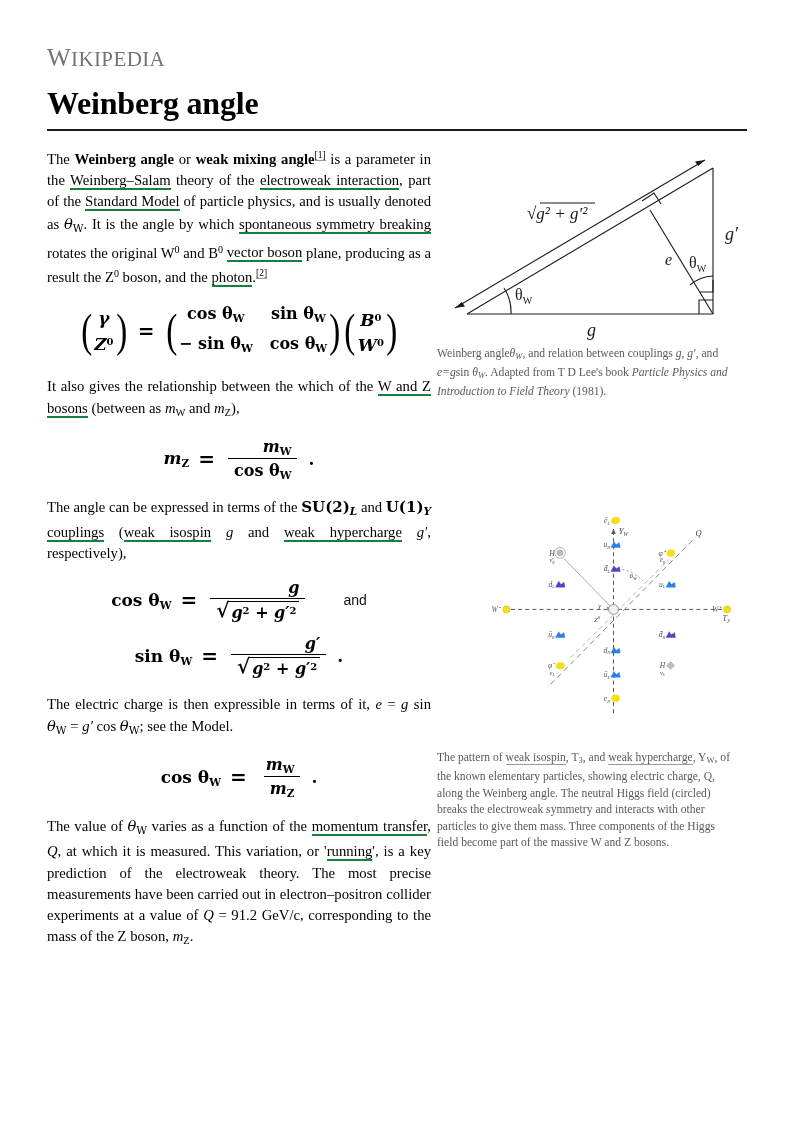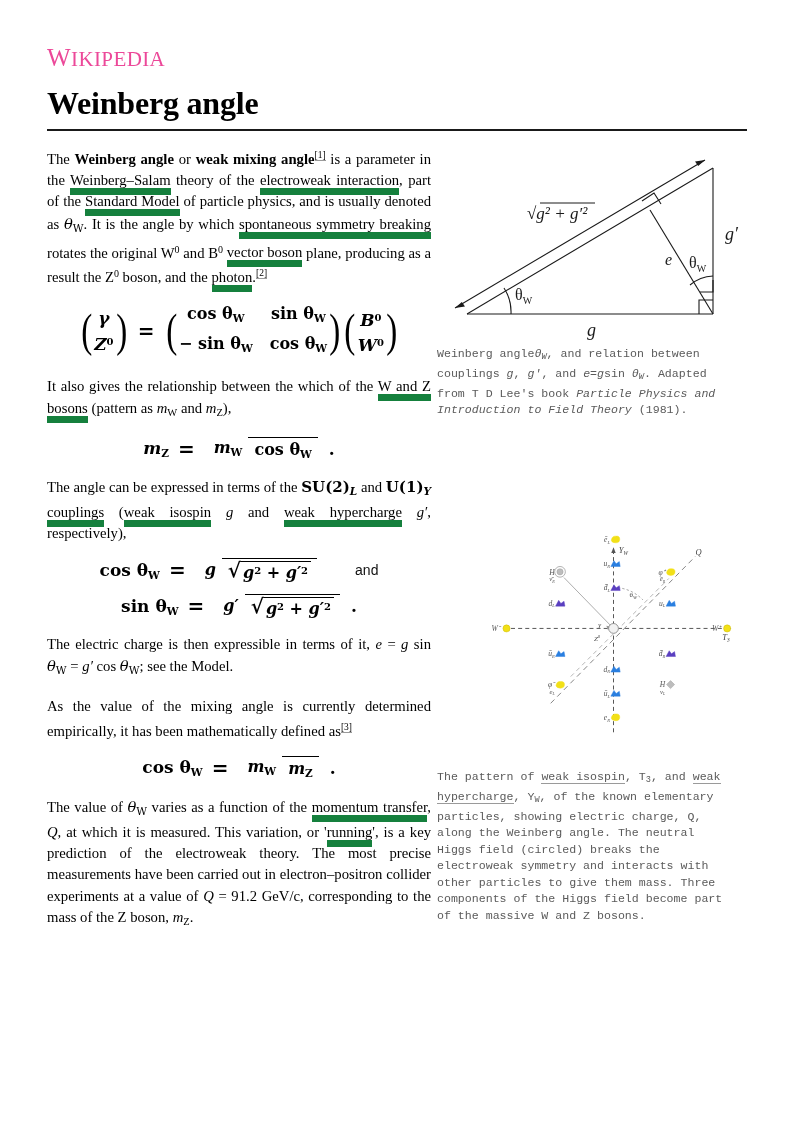--- a/index.html
+++ b/index.html
@@ -8,21 +8,21 @@
     font-family:"Liberation Serif", serif;
     color:#000;
     position:relative;overflow:hidden;
   }
   .page{position:absolute;left:0;top:0;width:793px;height:1122px;}
 
   
   .wm-logo{
     position:absolute;left:47px;top:44px;
     font-family:"Liberation Serif", serif;
-    font-size:21px;letter-spacing:.4px;color:#ec4899;
+    font-size:21px;letter-spacing:.4px;color:#737373;
     font-variant:small-caps;
   }
   .wm-logo .big{font-size:25px;}
   .page-title{
     position:absolute;left:47px;top:85px;
     font-family:"Liberation Serif", serif;
     font-weight:bold;font-size:32px;letter-spacing:-.2px;
   }
   .title-rule{
     position:absolute;left:47px;top:129px;width:700px;height:0;
@@ -38,21 +38,21 @@
   }
 
   p.body{
     margin:0 0 14px 0;
     font-family:"Liberation Serif", serif;
     font-size:14.7px;line-height:21.2px;
     text-align:justify;
     color:#000;
   }
   .lnk{
-    border-bottom:7px solid #15803d;
+    border-bottom:2px solid #15803d;
   }
   b.bd{font-weight:bold;}
   sup.ref{font-size:9.5px;vertical-align:super;}
   sup.ref .lnk{border-bottom:1px solid #9a9a9a;}
 
   
   .m{font-family:"Liberation Serif", serif;font-style:italic;}
   .msub{font-size:10.5px;vertical-align:-0.28em;font-style:normal;}
   .msup{font-size:10px;vertical-align:0.45em;font-style:normal;}
   .theta{font-family:"DejaVu Serif",serif;font-style:italic;}
@@ -71,37 +71,37 @@
     font-family:"Liberation Serif",serif;
     display:inline-block;transform:scaleX(.72);
   }
   .colvec{display:inline-flex;flex-direction:column;align-items:center;
           font-size:17px;line-height:23px;font-style:italic;}
   .mat{display:inline-grid;grid-template-columns:auto auto;
        column-gap:17px;row-gap:2px;font-size:16px;line-height:23px;}
   .mat span{white-space:nowrap;text-align:center;}
   .eqsign{font-size:20px;margin:0 9px;}
 
-  .frac{display:inline-flex;flex-direction:row;align-items:center;
+  .frac{display:inline-flex;flex-direction:column;align-items:flex-end;
         vertical-align:middle;margin:0 4px;}
   .frac .num{padding:0 6px 1px 6px;font-size:16px;}
   .frac .den{padding:2px 6px 0 6px;font-size:16px;border-top:1.6px solid #000;}
   .eqline{display:flex;align-items:center;justify-content:center;font-size:17px;}
   .sansand{font-family:"Liberation Sans",sans-serif;font-weight:normal;
            font-size:14px;margin-left:34px;color:#111;}
   .dot{margin-left:7px;font-size:17px;}
 
   .rad{display:inline-flex;align-items:stretch;}
   .rad .sign{font-size:20px;line-height:18px;}
   .rad .inner{border-top:1.5px solid #000;padding:1px 3px 0 2px;font-size:16px;}
 
   
   .fig{margin:0 0 6px 0;}
   .cap{
-    font-family:Liberation Mono, monospace;
+    font-family:Liberation Serif, serif;
     font-size:11.6px;line-height:16.5px;color:#5a5a5a;
     margin:4px 16px 26px 0;
   }
   .cap .lnk{border-bottom:1px solid #9a9a9a;}
   .cap .it{font-style:italic;}
   .cap .sb{font-size:8.6px;vertical-align:-.28em;}
 
   svg{display:block;}
   text{font-family:"Liberation Serif",serif;}
 </style>
@@ -139,21 +139,21 @@
         <span class="paren">)</span>
         <span class="paren">(</span>
         <span class="colvec">
           <span><span>B</span><span class="msup">0</span></span>
           <span><span>W</span><span class="msup">0</span></span>
         </span>
         <span class="paren">)</span>
       </div>
     </div>
 
-    <p class="body"><span>It also gives the relationship between the which of the </span><span class="lnk">W and Z bosons</span><span> (pattern as </span><span class="m"><span>m</span><span class="msub">W</span></span><span> and </span><span class="m"><span>m</span><span class="msub">Z</span></span><span>),</span></p>
+    <p class="body"><span>It also gives the relationship between the which of the </span><span class="lnk">W and Z bosons</span><span> (between as </span><span class="m"><span>m</span><span class="msub">W</span></span><span> and </span><span class="m"><span>m</span><span class="msub">Z</span></span><span>),</span></p>
 
     <div class="eq">
       <div class="eqline">
         <span><span style="font-style:italic">m</span><span class="msub">Z</span></span>
         <span class="eqsign">=</span>
         <span class="frac">
           <span class="num"><span style="font-style:italic">m</span><span class="msub">W</span></span>
           <span class="den"><span>cos θ</span><span class="msub">W</span></span>
         </span>
         <span class="dot">.</span>
@@ -191,21 +191,20 @@
                 <span class="inner"><span style="font-style:italic">g</span><span class="msup">2</span> <span>+</span> <span style="font-style:italic">g′</span><span class="msup">2</span></span>
               </span>
           </span>
         </span>
         <span class="dot">.</span>
       </div>
     </div>
 
     <p class="body"><span>The electric charge is then expressible in terms of it, </span><span class="m">e</span><span> = </span><span class="m">g</span><span> sin </span><span class="theta"><span>θ</span><span class="msub">W</span></span><span> = </span><span class="m">g′</span><span> cos </span><span class="theta"><span>θ</span><span class="msub">W</span></span><span>; see the Model.</span></p>
 
-    <p class="body"><span>As the value of the mixing angle is currently determined empirically, it has been mathematically defined as</span><sup class="ref"><span class="lnk">[3]</span></sup></p>
 
     <div class="eq">
       <div class="eqline">
         <span><span>cos θ</span><span class="msub">W</span></span>
         <span class="eqsign">=</span>
         <span class="frac">
           <span class="num"><span style="font-style:italic">m</span><span class="msub">W</span></span>
           <span class="den"><span style="font-style:italic">m</span><span class="msub">Z</span></span>
         </span>
         <span class="dot">.</span>

